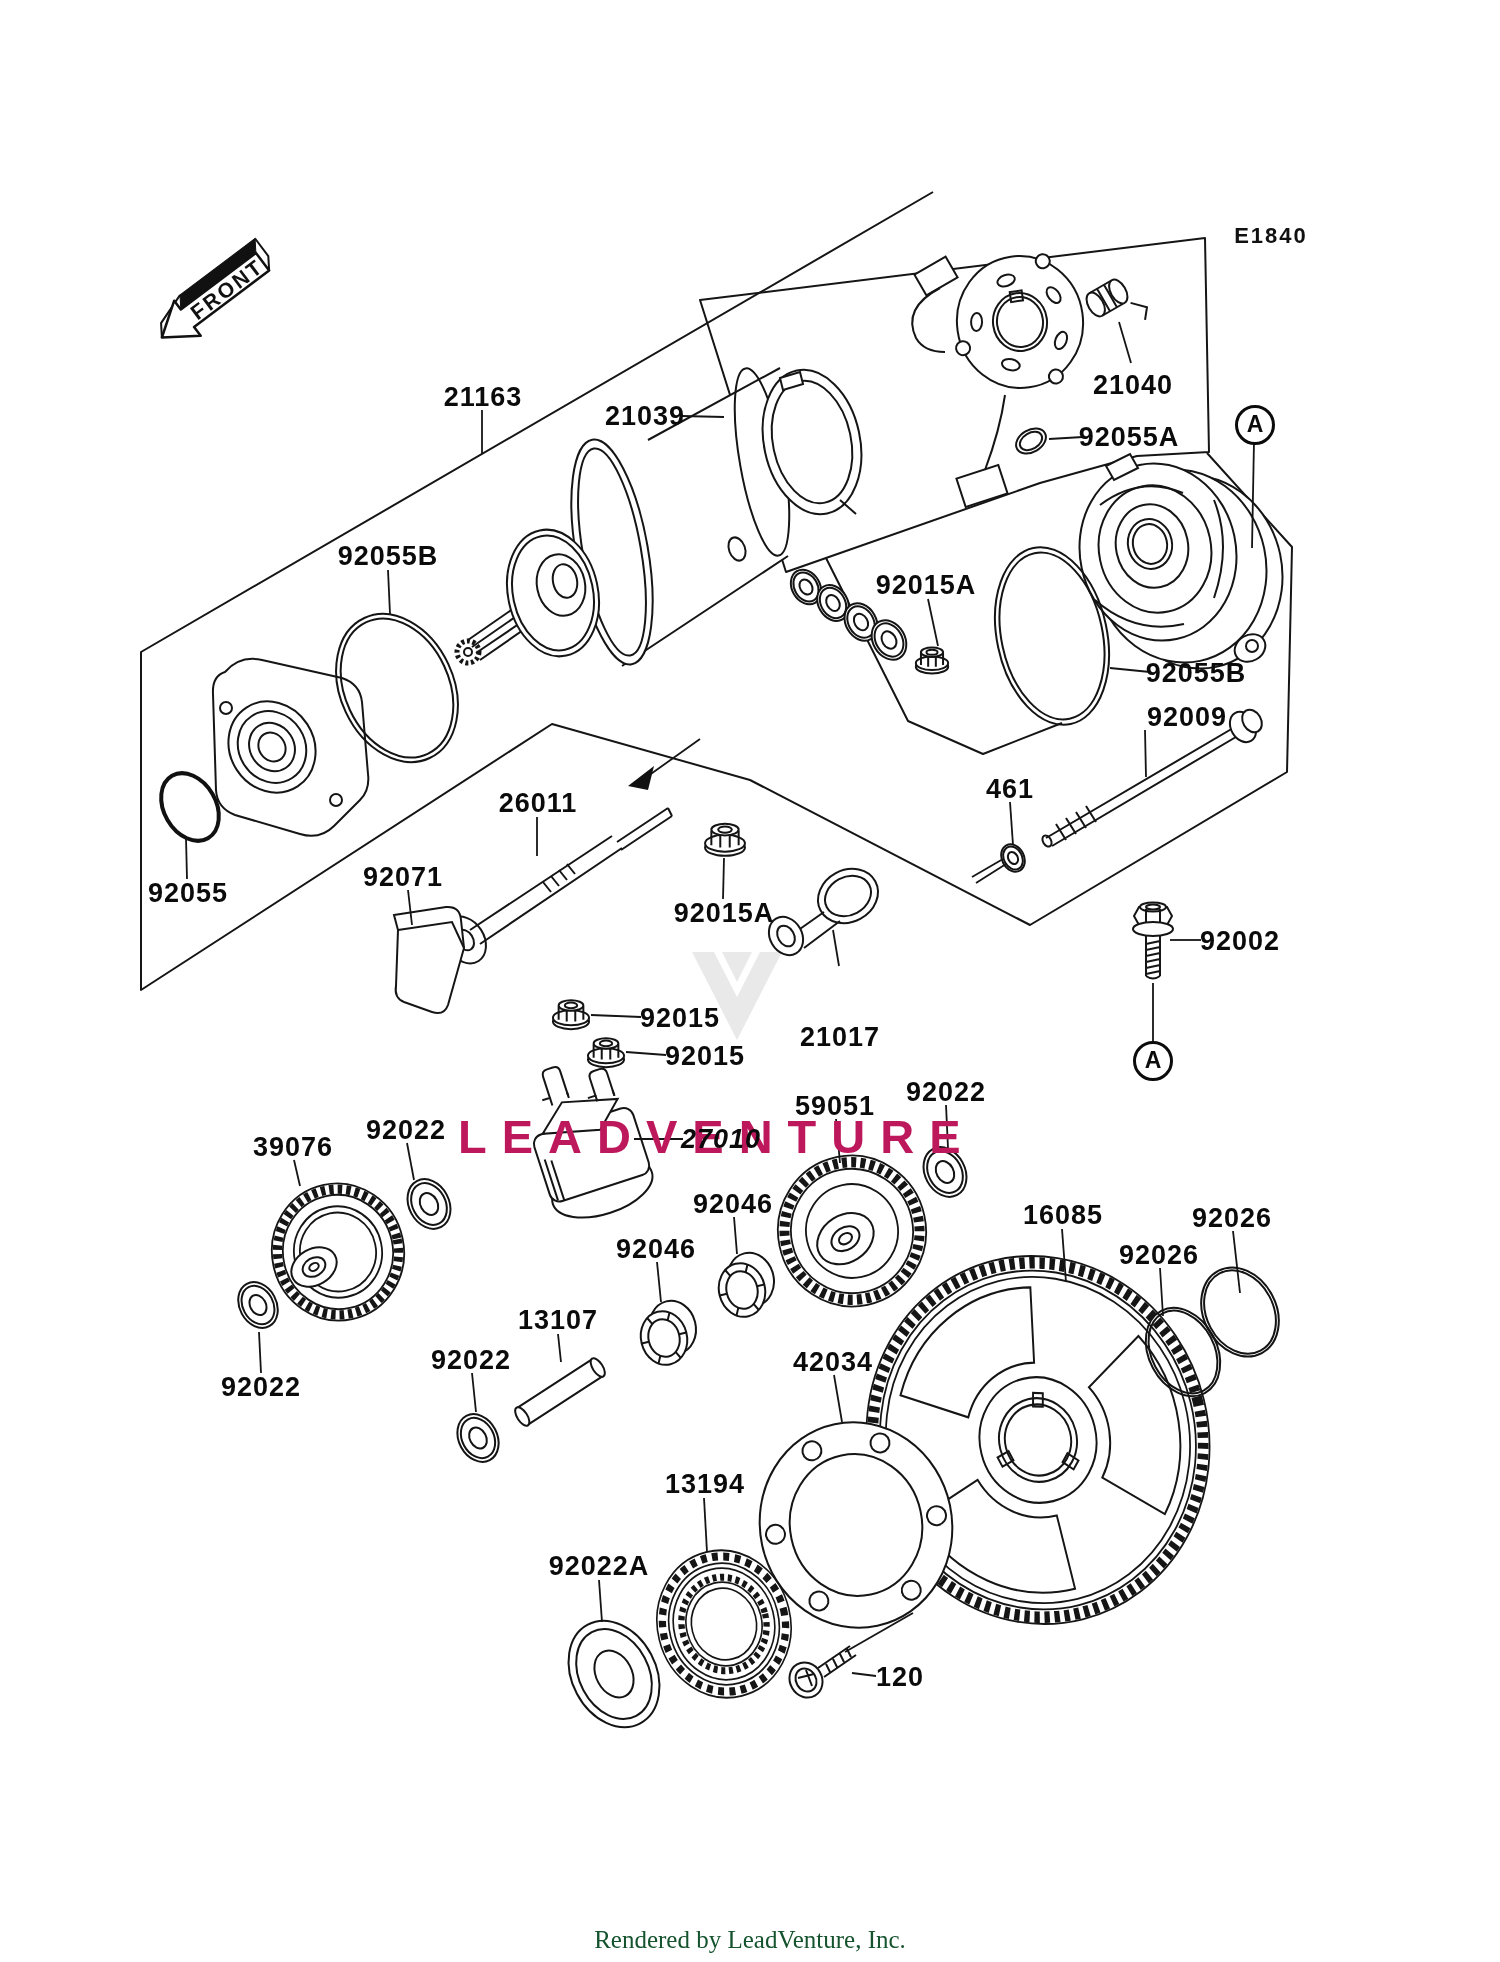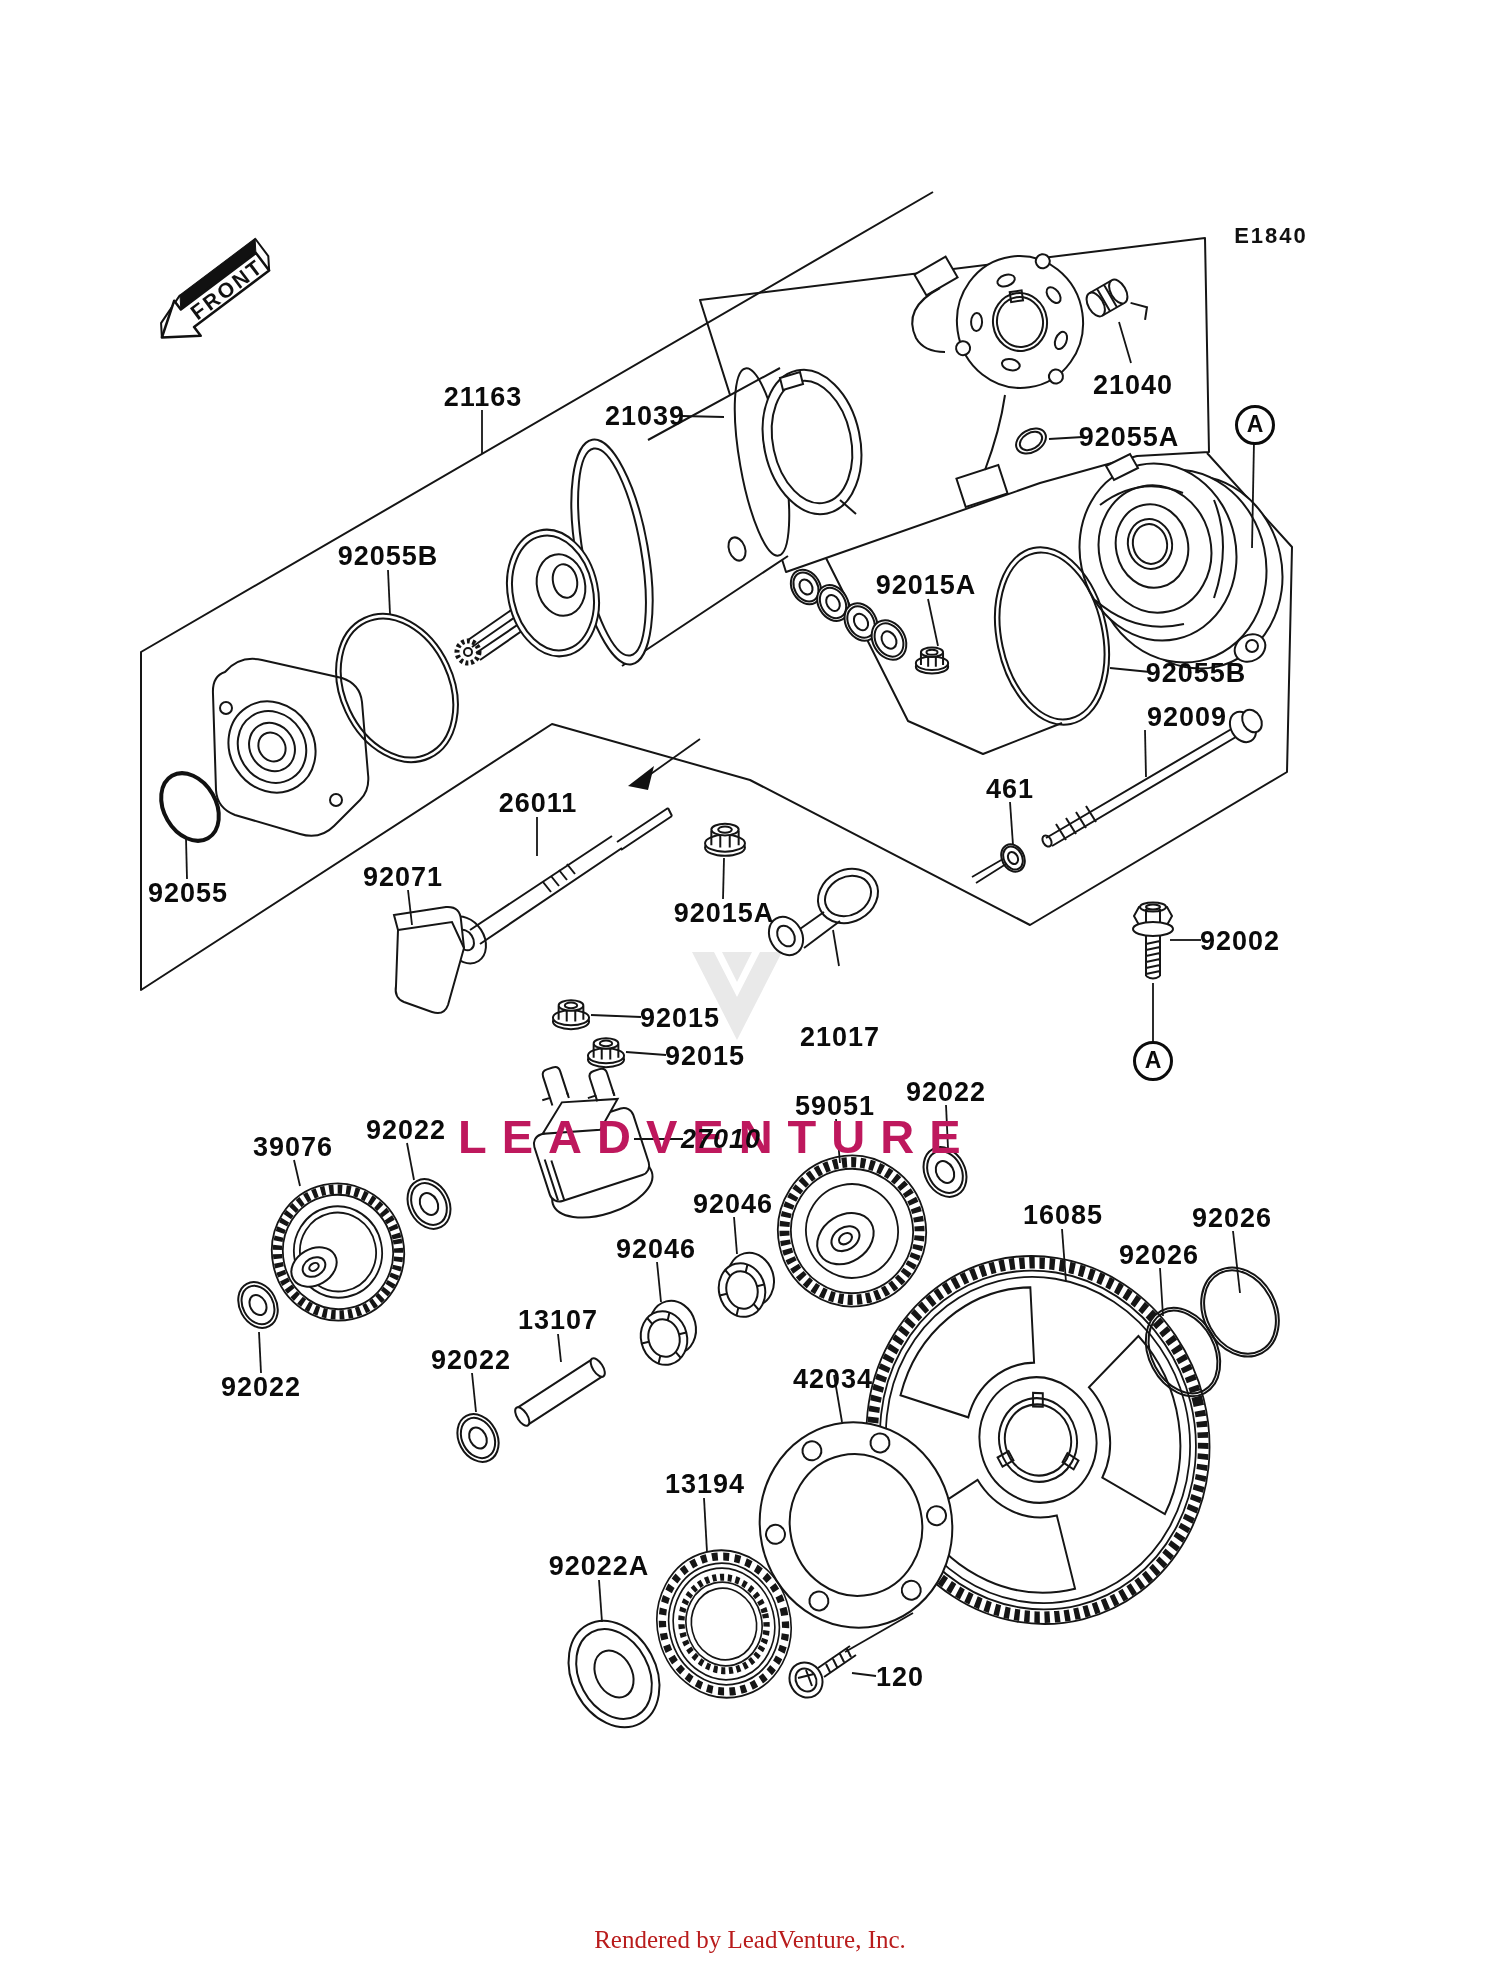--- a/index.html
+++ b/index.html
@@ -9,21 +9,21 @@
   .part-label{position:absolute;transform:translate(-50%,-50%);
     font:bold 27px/1.05 "Liberation Sans",sans-serif;letter-spacing:1px;color:#0b0b0b;white-space:nowrap;}
   .callout{position:absolute;width:34px;height:34px;margin:-19px 0 0 -19px;border:3px solid #0b0b0b;
     border-radius:50%;background:#fff;font:bold 23px/33px "Liberation Sans",sans-serif;
     text-align:center;color:#0b0b0b;}
   #diagram-code{position:absolute;transform:translate(-50%,-50%);
     font:bold 22px "Liberation Sans",sans-serif;letter-spacing:2px;color:#111;}
   #watermark-text{position:absolute;left:458px;top:1076px;
     font:bold 47px "Liberation Sans",sans-serif;letter-spacing:15px;color:#be185d;margin-top:33px;}
   #footer-text{position:absolute;left:0;right:0;top:1926px;text-align:center;
-    font:25px "Liberation Serif",serif;color:#b91c1c;}
+    font:25px "Liberation Serif",serif;color:#14532d;}
 </style>
 </head>
 <body>
 
 <div id="stage">
 
 <svg width="1500" height="1962" viewBox="0 0 1500 1962">
   <defs>
     <g id="washer">
       <ellipse rx="20" ry="26" fill="#fff" stroke="#141414" stroke-width="2" vector-effect="non-scaling-stroke"></ellipse>
@@ -393,21 +393,21 @@
       <div class="part-label" style="left: 293px; top: 1147px;">39076</div>
       <div class="part-label" style="left: 406px; top: 1130px;">92022</div>
       <div class="part-label" style="left: 1063px; top: 1215px;">16085</div>
       <div class="part-label" style="left: 1159px; top: 1255px;">92026</div>
       <div class="part-label" style="left: 1232px; top: 1218px;">92026</div>
       <div class="part-label" style="left: 733px; top: 1204px;">92046</div>
       <div class="part-label" style="left: 656px; top: 1249px;">92046</div>
       <div class="part-label" style="left: 558px; top: 1320px;">13107</div>
       <div class="part-label" style="left: 261px; top: 1387px;">92022</div>
       <div class="part-label" style="left: 471px; top: 1360px;">92022</div>
-      <div class="part-label" style="left: 833px; top: 1362px; margin-top: 17px;">42034</div>
+      <div class="part-label" style="left: 833px; top: 1362px;">42034</div>
       <div class="part-label" style="left: 705px; top: 1484px;">13194</div>
       <div class="part-label" style="left: 599px; top: 1566px;">92022A</div>
       <div class="part-label" style="left: 900px; top: 1677px;">120</div>
       <div class="callout" style="left: 1254px; top: 424px;">A</div>
       <div class="callout" style="left: 1152px; top: 1060px;">A</div>
     </div>
 <div id="footer-text">Rendered by LeadVenture, Inc.</div>
 
 </div>
 

